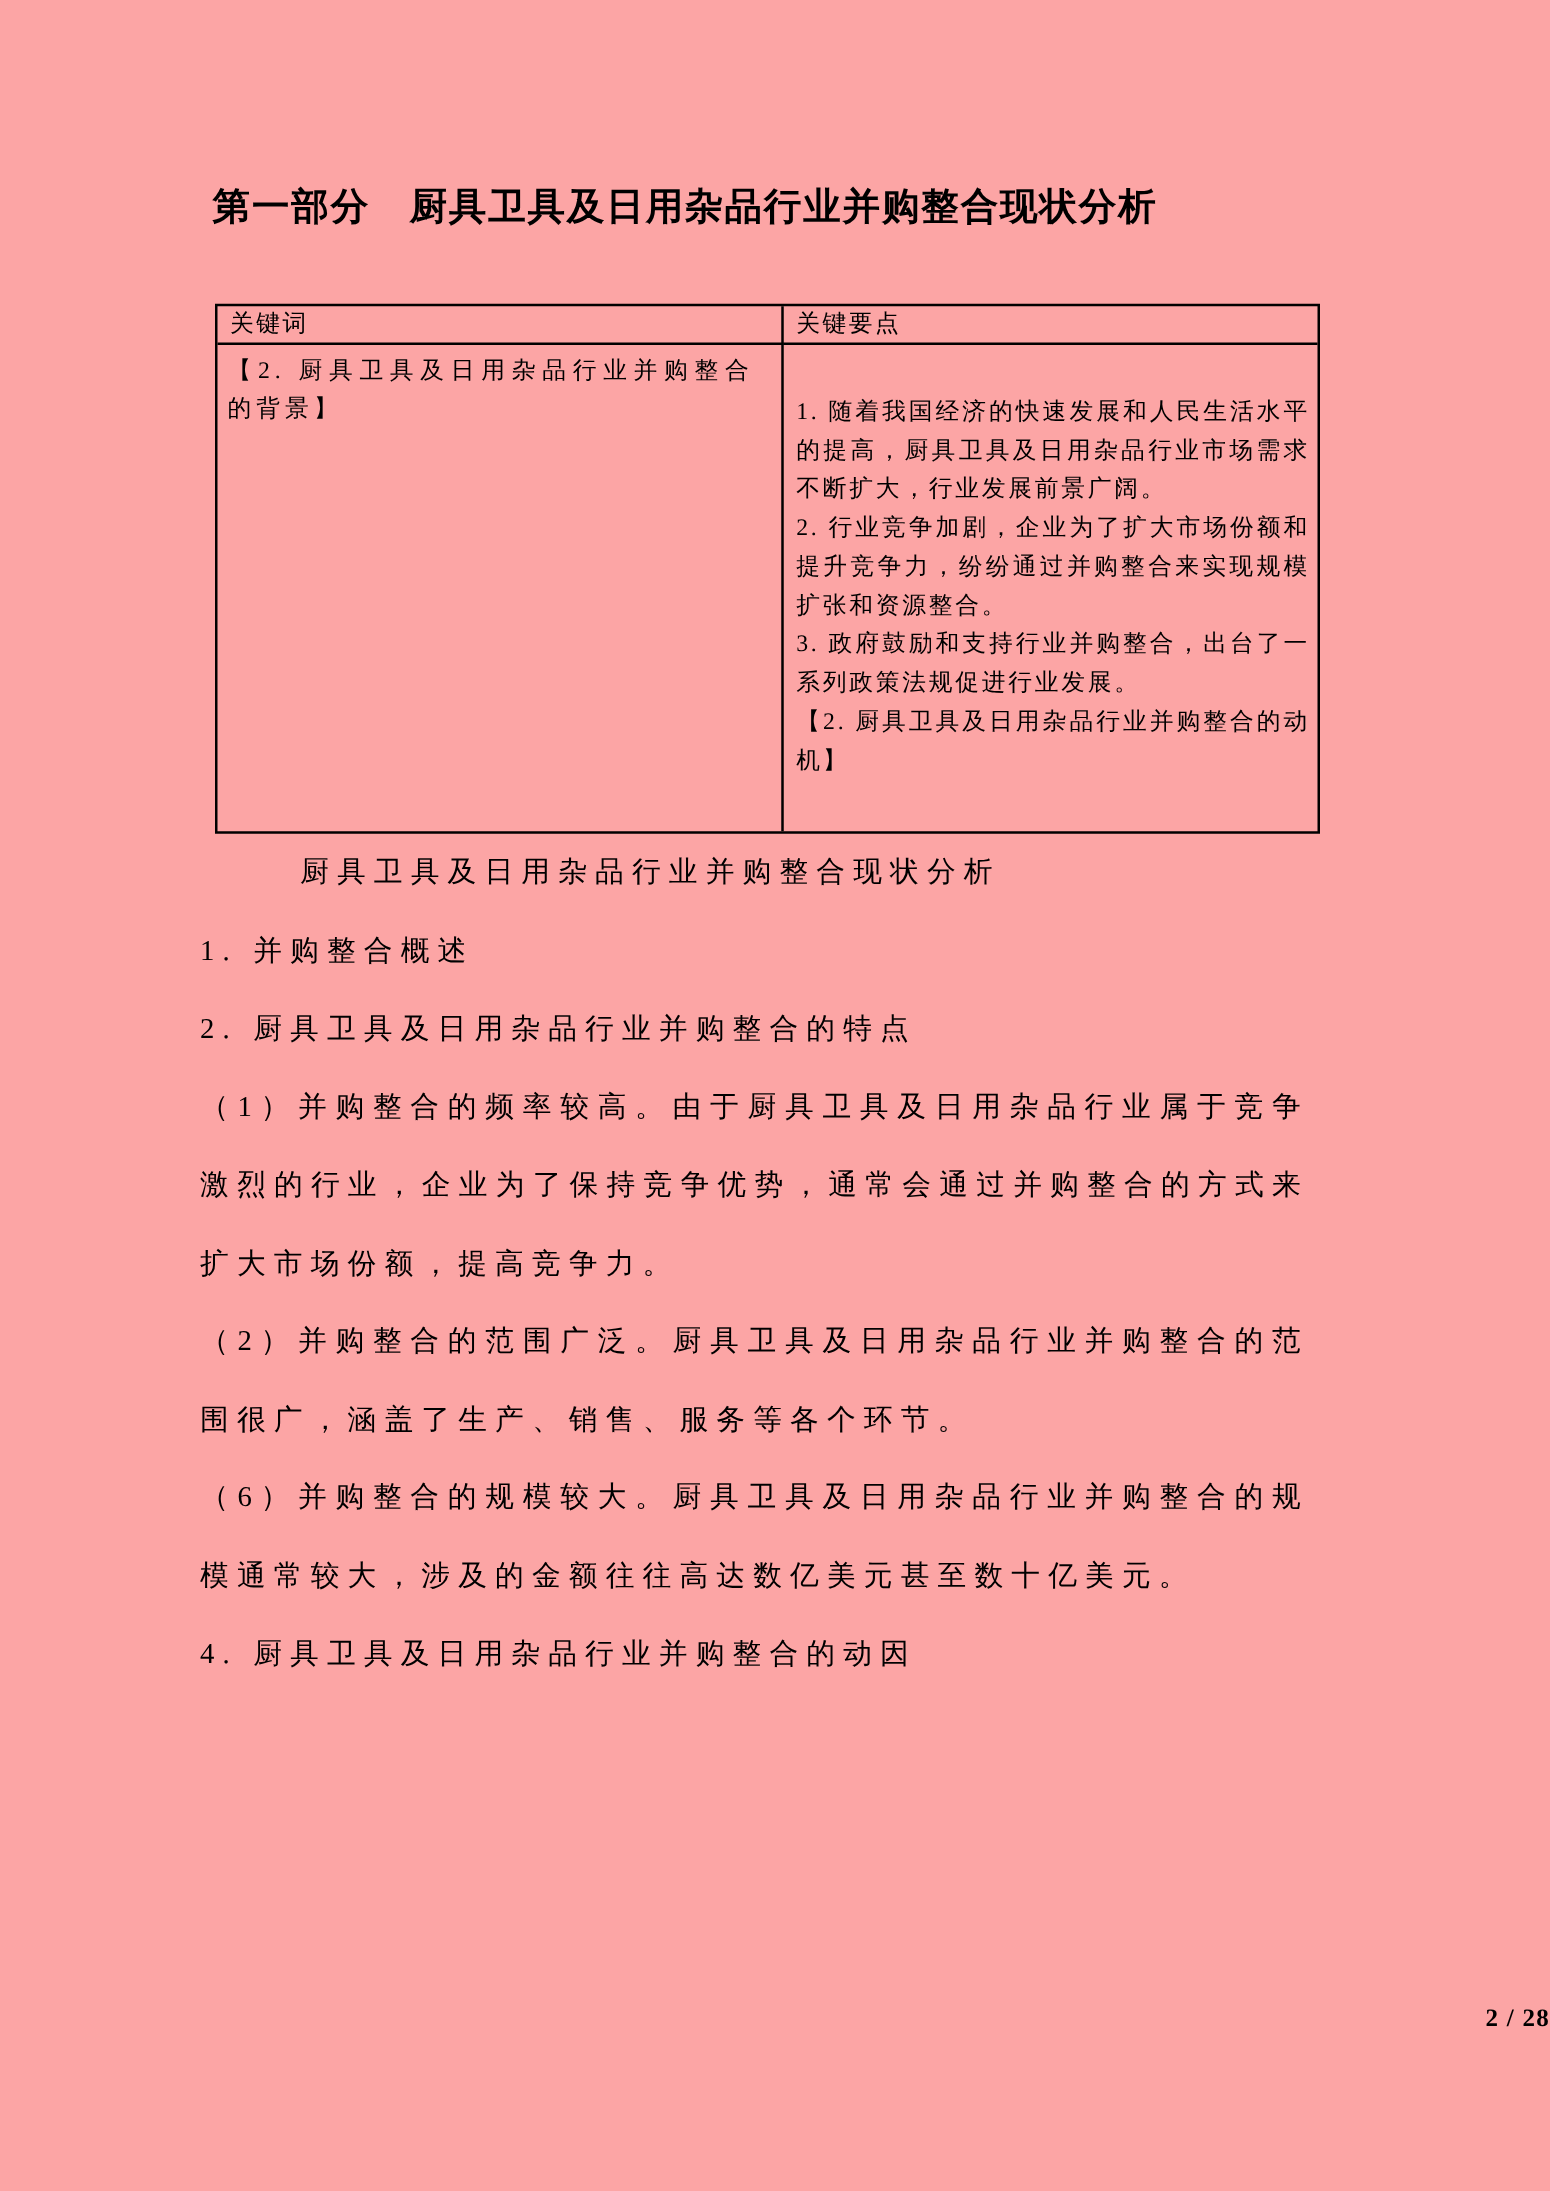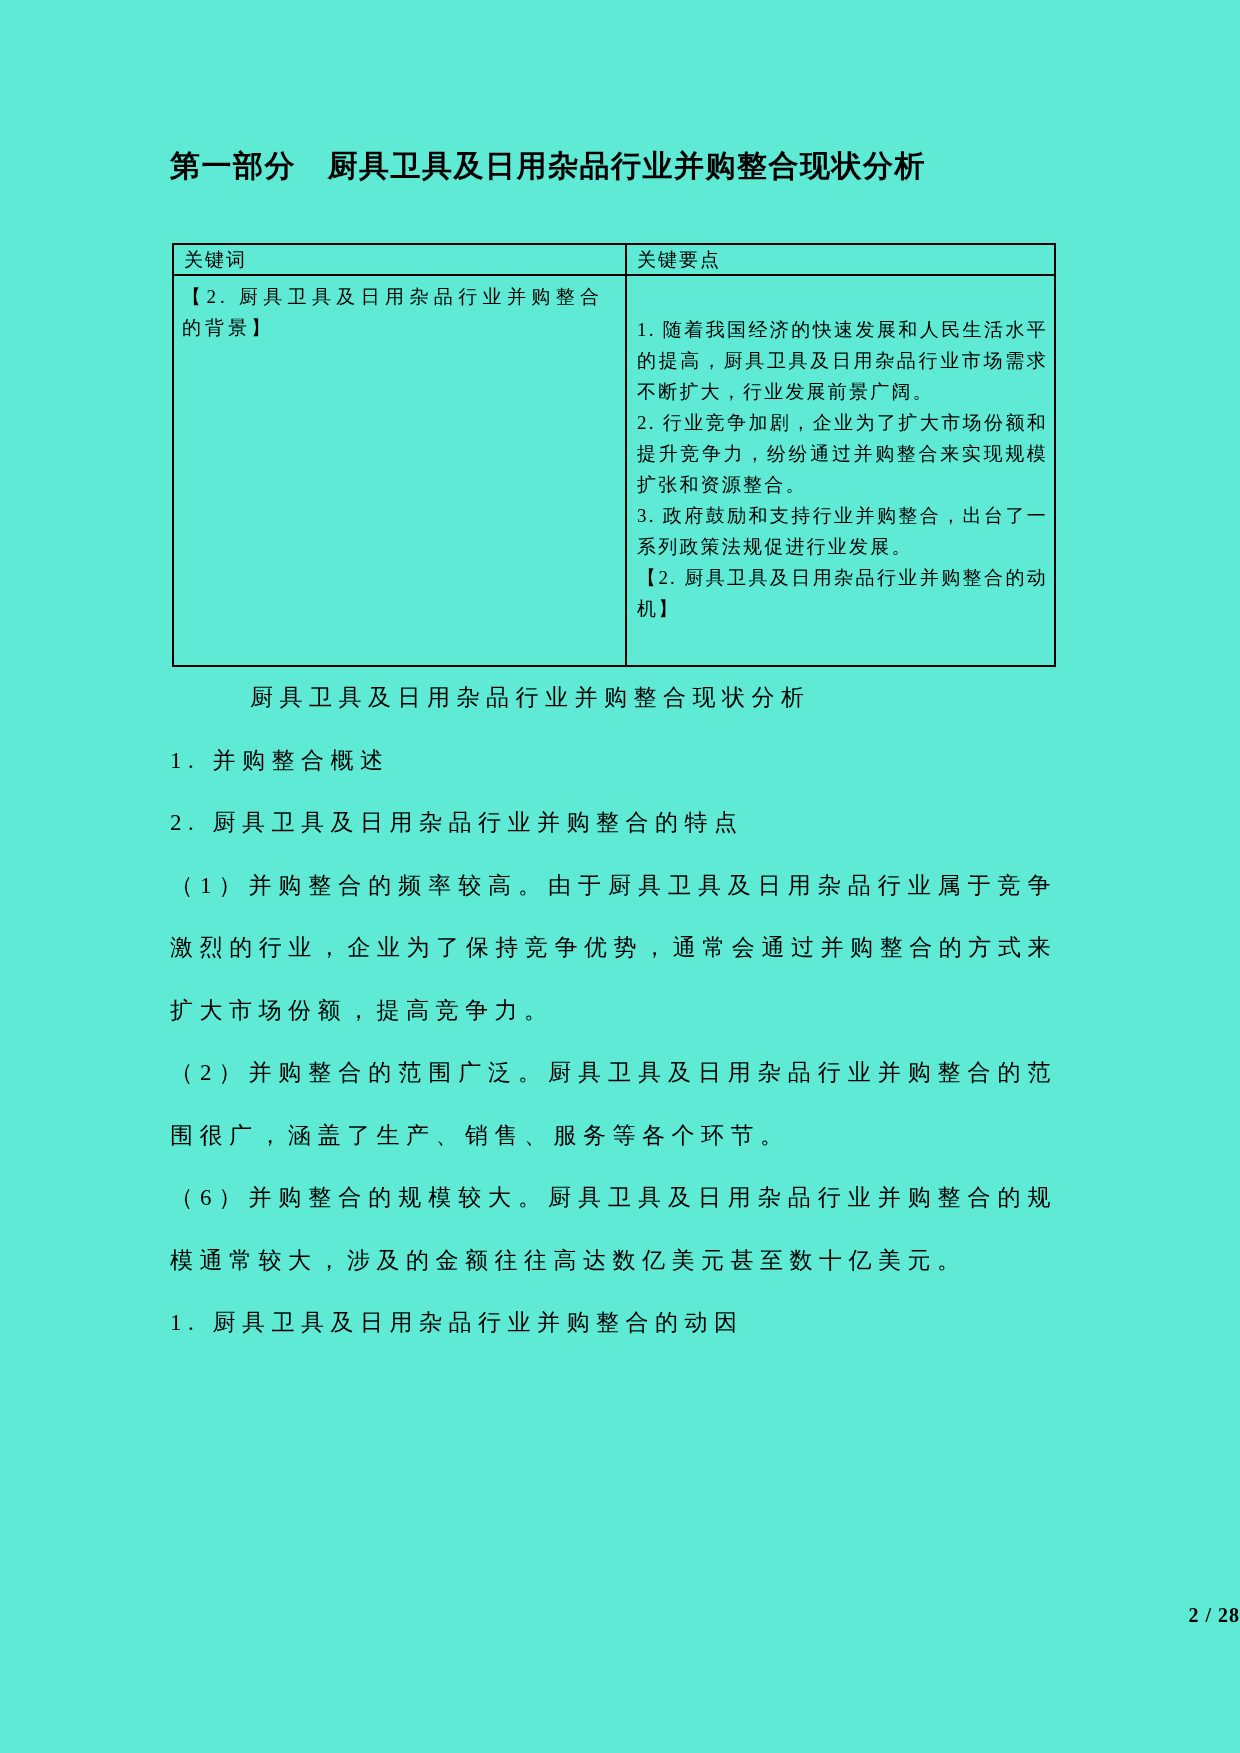--- a/index.html
+++ b/index.html
@@ -1,20 +1,20 @@
 <!DOCTYPE html>
 <html><head>
 <meta charset="utf-8">
 <style>
   html,body{margin:0;padding:0;background:#9c9c9c;}
   .page{
     position:relative;
     width:1240px;height:1753px;
     margin:0 auto;
-    background:#5eead4;
+    background:#fca5a5;
     font-family:"Liberation Serif","DejaVu Serif",serif;
     color:#000;
     overflow:hidden;
   }
   .doc-title{
     position:absolute;
     left:170px;top:144px;
     width:940px;
     font-size:30px;
     font-weight:bold;
@@ -58,21 +58,21 @@
     letter-spacing:2.2px;
   }
   .body-right p{
     margin:0;
     text-align:justify;
     text-justify:inter-character;
   }
   
   .body-text{
     position:absolute;
-    left:170px;top:667px;
+    left:160px;top:667px;
     width:887px;
   }
   .body-text p{
     margin:0;
     font-size:23px;
     line-height:62.5px;
     letter-spacing:6.5px;
     text-align:justify;
     text-justify:inter-character;
   }
@@ -110,18 +110,18 @@
     </div>
   </div>
 
   <div class="body-text">
     <p class="subheading">厨具卫具及日用杂品行业并购整合现状分析</p>
     <p>1. 并购整合概述</p>
     <p>2. 厨具卫具及日用杂品行业并购整合的特点</p>
     <p>（1）并购整合的频率较高。由于厨具卫具及日用杂品行业属于竞争激烈的行业，企业为了保持竞争优势，通常会通过并购整合的方式来扩大市场份额，提高竞争力。</p>
     <p>（2）并购整合的范围广泛。厨具卫具及日用杂品行业并购整合的范围很广，涵盖了生产、销售、服务等各个环节。</p>
     <p>（6）并购整合的规模较大。厨具卫具及日用杂品行业并购整合的规模通常较大，涉及的金额往往高达数亿美元甚至数十亿美元。</p>
-    <p>1. 厨具卫具及日用杂品行业并购整合的动因</p>
+    <p>4. 厨具卫具及日用杂品行业并购整合的动因</p>
   </div>
 
   <div class="page-footer">2 / 28</div>
 
 </div>
 
 </body></html>

